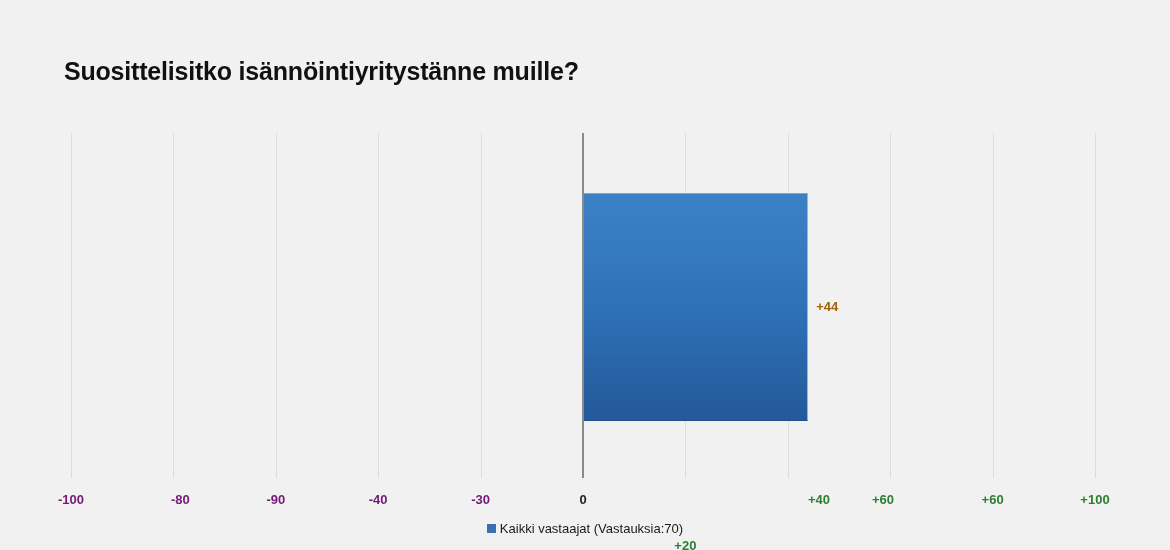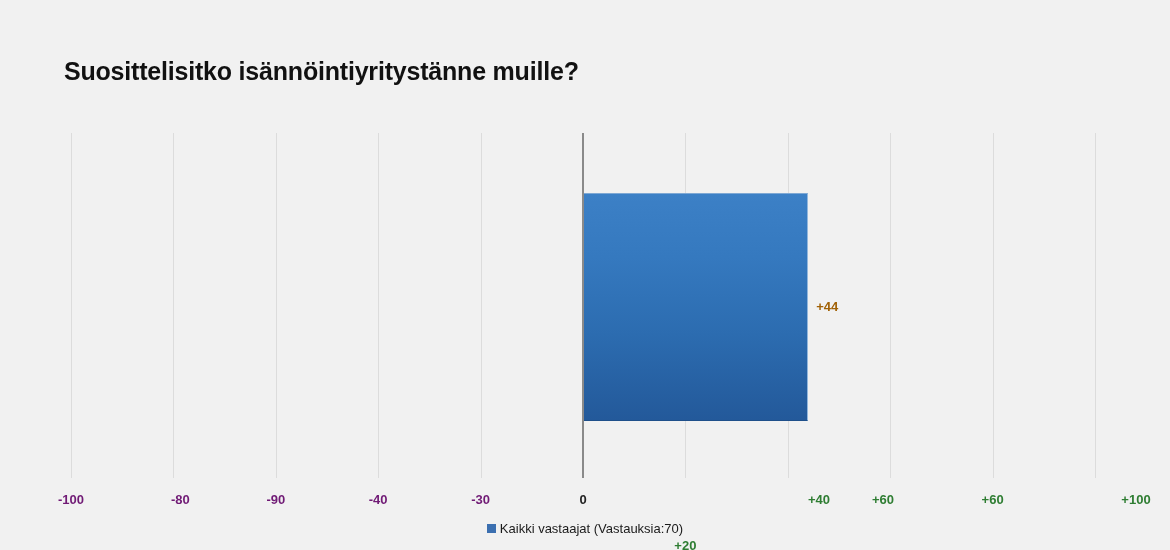--- a/index.html
+++ b/index.html
@@ -149,21 +149,21 @@
       <div class="axis-label neg" style="left: 71px;">-100</div>
       <div class="axis-label neg" style="left: 173.4px; margin-left: 7px;">-80</div>
       <div class="axis-label neg" style="left: 275.8px;">-90</div>
       <div class="axis-label neg" style="left: 378.2px;">-40</div>
       <div class="axis-label neg" style="left: 480.6px;">-30</div>
       <div class="axis-label zero" style="left: 583px;">0</div>
       <div class="axis-label pos" style="left: 685.4px; margin-top: 46px;">+20</div>
       <div class="axis-label pos" style="left: 811px; margin-left: 8px;">+40</div>
       <div class="axis-label pos" style="left: 883px;">+60</div>
       <div class="axis-label pos" style="left: 992.6px;">+60</div>
-      <div class="axis-label pos" style="left: 1095px; margin-left: 41px;">+100</div>
+      <div class="axis-label pos" style="left: 1095px;">+100</div>
     </div>
 
   <div class="legend">
     <div id="legend-items" style="display:flex;gap:18px;">
         <div class="legend-item">
           <span class="legend-swatch" style="background: rgb(59, 111, 176);"></span>
           <span class="legend-text">Kaikki vastaajat (Vastauksia:70)</span>
         </div>
       </div>
   </div>

